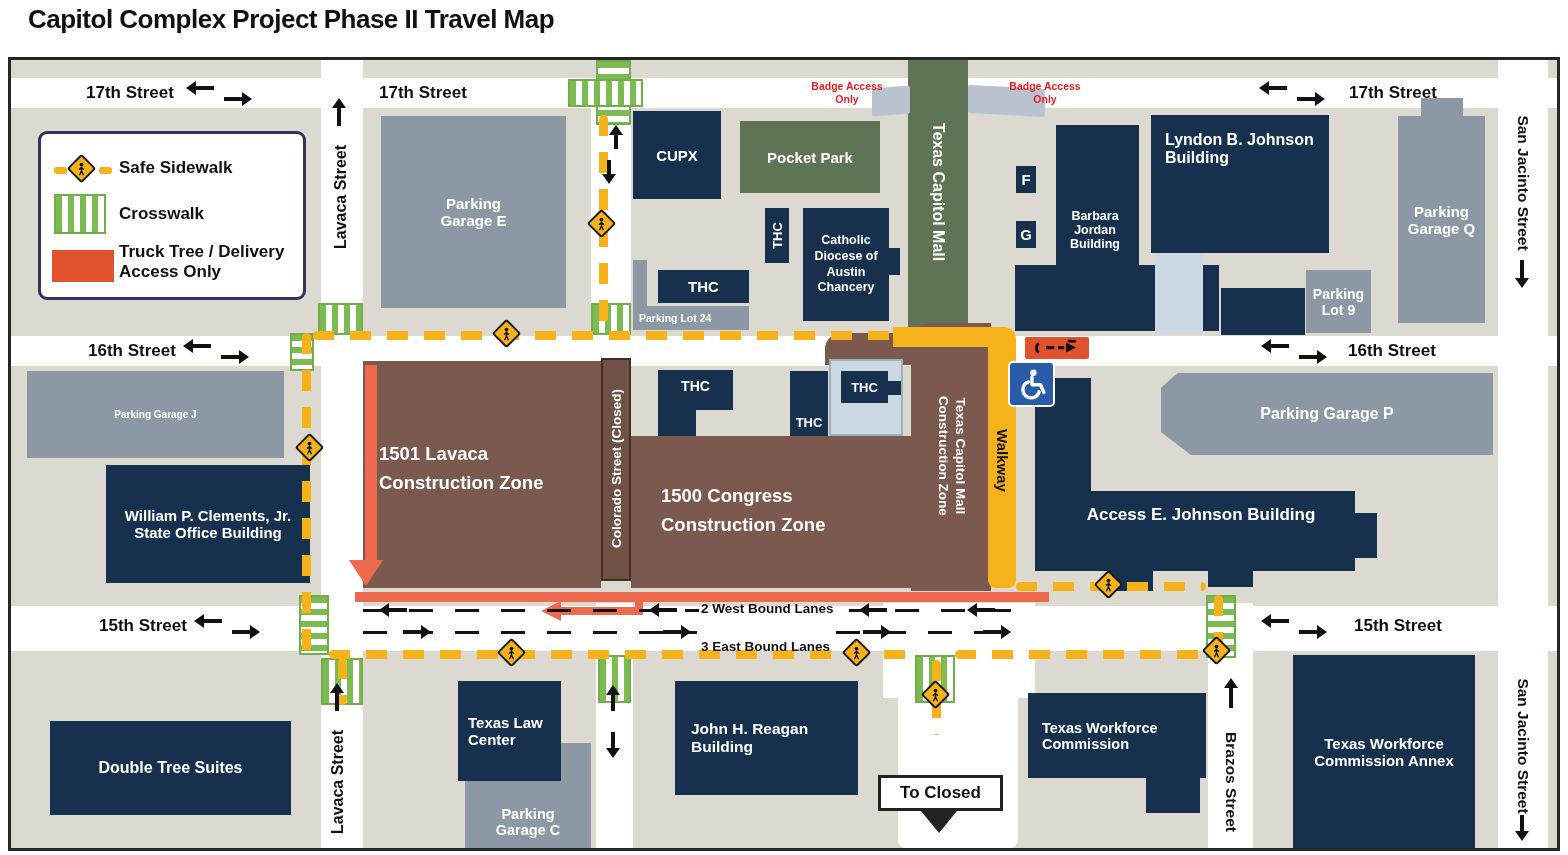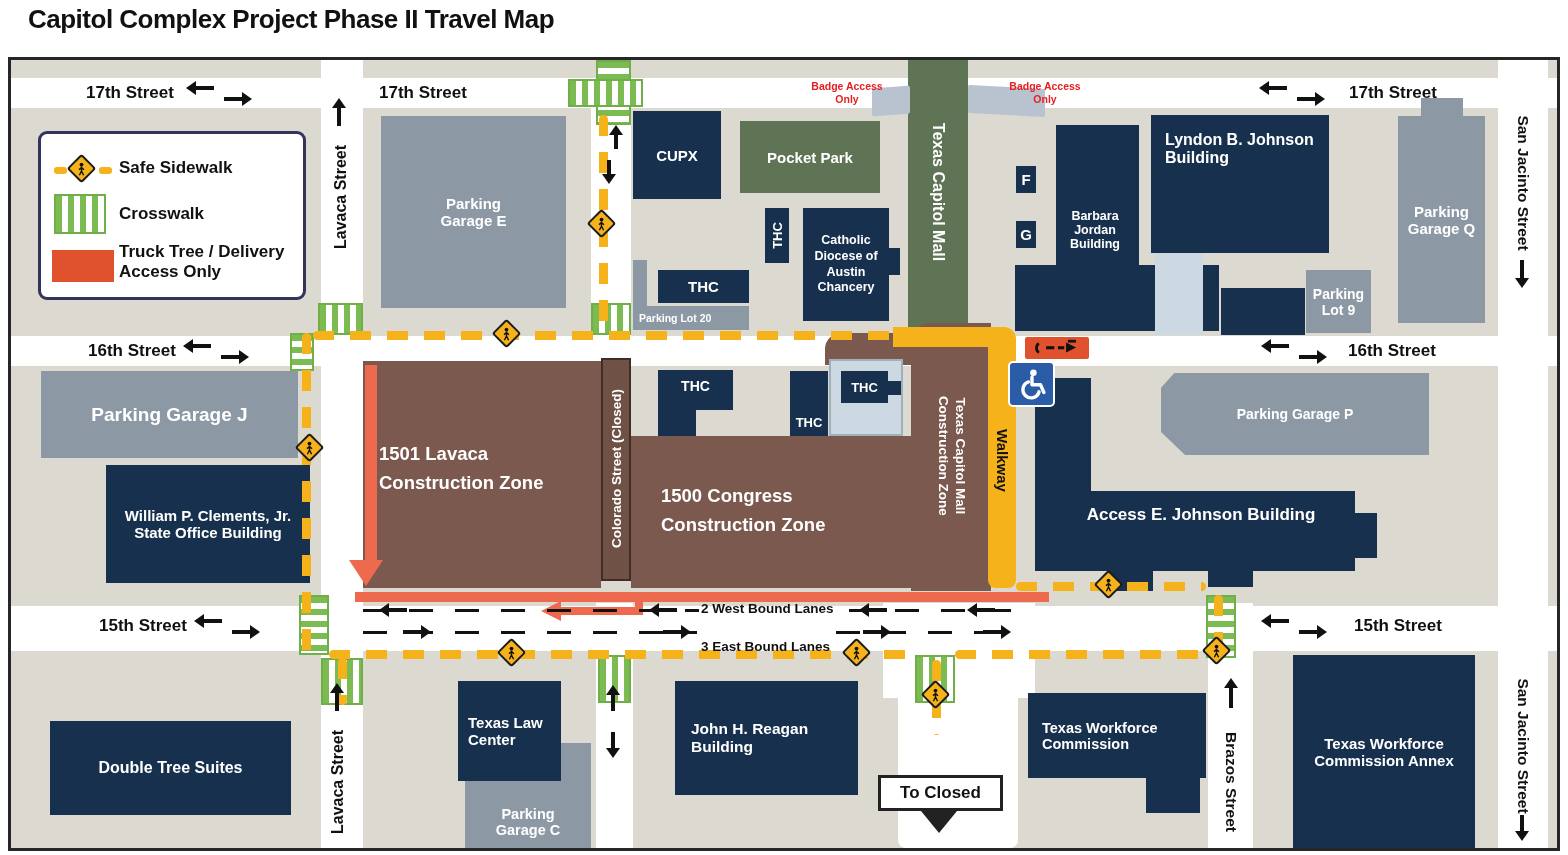--- a/index.html
+++ b/index.html
@@ -85,21 +85,21 @@
         <span style="transform:rotate(-90deg);white-space:nowrap;">THC</span>
       </div>
     <div class="bn" style="left:792px;top:148px;width:86px;height:113px;font-size:12.5px;line-height:1.25;">
         <span style="width:72px;">Catholic Diocese of Austin Chancery</span>
       </div>
     <div class="bn" style="left:878px;top:188px;width:11px;height:27px;"></div>
     <div class="bn" style="left:647px;top:210px;width:91px;height:33px;font-size:15px;">
         <span>THC</span>
       </div>
     <div class="bg" style="left:622px;top:246px;width:116px;height:24px;font-size:10.5px;justify-content:flex-start;padding-left:6px;">
-        <span>Parking Lot 20</span>
+        <span>Parking Lot 24</span>
       </div>
     <div class="bn" style="left:1005px;top:106px;width:20px;height:27px;font-size:15px;">
         <span>F</span>
       </div>
     <div class="bn" style="left:1005px;top:161px;width:20px;height:27px;font-size:15px;">
         <span>G</span>
       </div>
     <div class="bn" style="left:1045px;top:65px;width:83px;height:140px;font-size:12.5px;align-items:flex-end;justify-content:flex-start;text-align:center;padding:0 0 14px 8px;">
         <span style="width:62px;">Barbara Jordan Building</span>
       </div>
@@ -109,21 +109,21 @@
       </div>
     <div class="blb" style="left:1144px;top:193px;width:48px;height:82px;"></div>
     <div class="bn" style="left:1210px;top:228px;width:84px;height:47px;"></div>
     <div class="bg" style="left:1295px;top:210px;width:65px;height:63px;font-size:14px;">
         <span style="width:56px;">Parking Lot 9</span>
       </div>
     <div class="bg" style="left:1410px;top:38px;width:42px;height:18px;"></div>
     <div class="bg" style="left:1387px;top:56px;width:87px;height:207px;font-size:15px;">
         <span style="width:80px;">Parking Garage Q</span>
       </div>
-    <div class="bg" style="left:30px;top:311px;width:257px;height:87px;font-size:19px;">
+    <div class="bg" style="left:16px;top:311px;width:257px;height:87px;font-size:10px;">
         <span>Parking Garage J</span>
       </div>
     <div class="bn" style="left:95px;top:405px;width:204px;height:118px;font-size:15px;">
         <span style="width:190px;">William P. Clements, Jr. State Office Building</span>
       </div>
     <div class="bn" style="left:647px;top:310px;width:75px;height:66px;font-size:14px;align-items:flex-start;padding-top:8px;">
         <span>THC</span>
       </div>
     <div class="abs" style="left:685px;top:350px;width:37px;height:26px;background:#dbd9d0;"></div>
     <div class="bn" style="left:779px;top:311px;width:38px;height:65px;font-size:13px;align-items:flex-end;padding-bottom:6px;">
@@ -133,21 +133,21 @@
     <div class="bn" style="left:830px;top:311px;width:47px;height:32px;font-size:13px;">
         <span>THC</span>
       </div>
     <div class="bn" style="left:877px;top:321px;width:13px;height:14px;"></div>
     <div class="bn" style="left:1024px;top:318px;width:56px;height:193px;"></div>
     <div class="bn" style="left:1080px;top:431px;width:264px;height:80px;"></div>
     <div class="bn" style="left:1344px;top:453px;width:22px;height:45px;"></div>
     <div class="bn" style="left:1097px;top:511px;width:45px;height:20px;"></div>
     <div class="bn" style="left:1197px;top:511px;width:45px;height:16px;"></div>
     <div class="lbl" style="left:1040px;top:445px;width:300px;font-size:17px;text-align:center;">Access E. Johnson Building</div>
-    <div class="bg" style="left:1150px;top:313px;width:268px;height:82px;clip-path:polygon(5% 0,100% 0,100% 100%,9% 100%,0 72%,0 18%);font-size:14px;">
+    <div class="bg" style="left:1150px;top:313px;width:332px;height:82px;clip-path:polygon(5% 0,100% 0,100% 100%,9% 100%,0 72%,0 18%);font-size:16px;">
         <span>Parking Garage P</span>
       </div>
     <div class="bn" style="left:39px;top:661px;width:241px;height:94px;font-size:16px;">
         <span>Double Tree Suites</span>
       </div>
     <div class="bg" style="left:454px;top:683px;width:126px;height:105px;font-size:14.5px;align-items:flex-end;padding-bottom:10px;">
         <span style="width:80px;">Parking Garage C</span>
       </div>
     <div class="bn" style="left:447px;top:621px;width:103px;height:100px;font-size:15px;justify-content:flex-start;text-align:left;padding-left:10px;">
         <span style="width:80px;">Texas Law Center</span>

